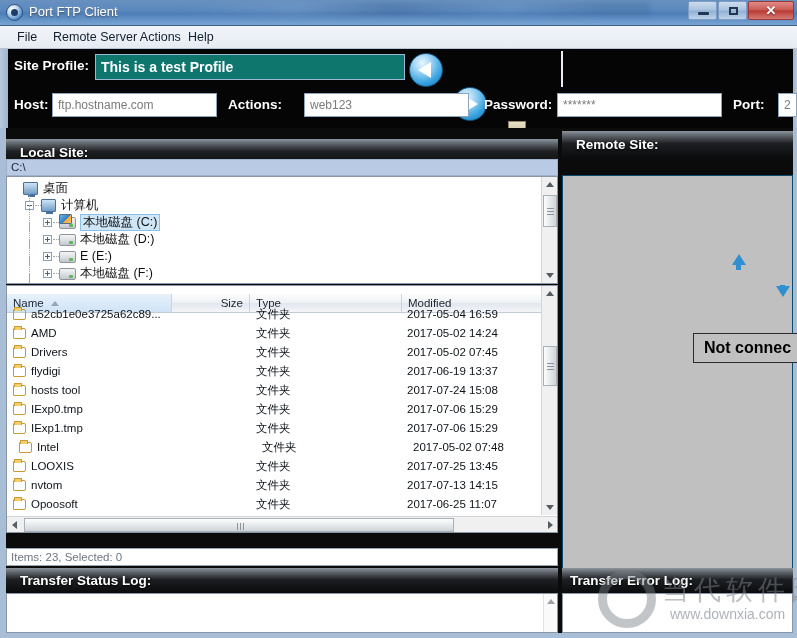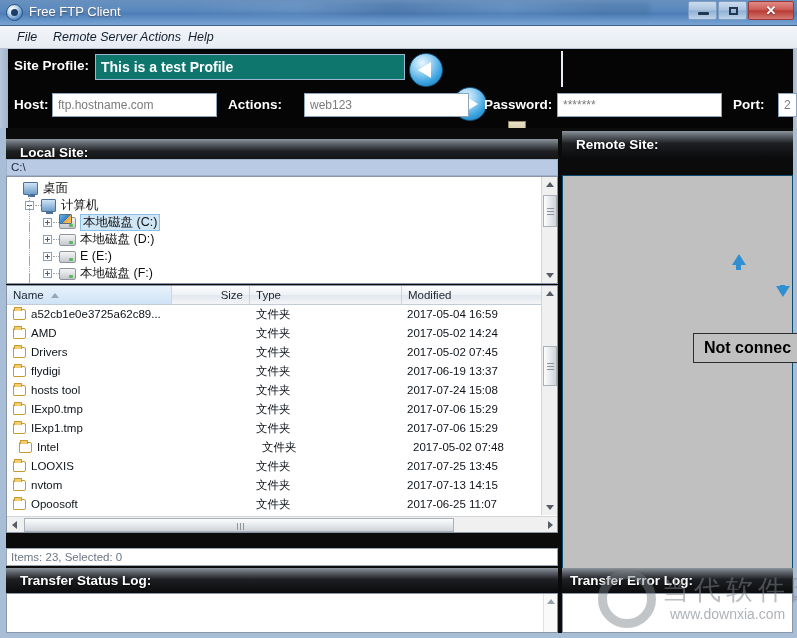--- a/index.html
+++ b/index.html
@@ -87,21 +87,20 @@
     width: 797px; height: 23px;
     background: linear-gradient(to bottom, #f2f5fa 0%, #e6ebf3 100%);
     border-bottom: 1px solid #b6c2d2;
     box-sizing: border-box;
   }
   .menu-item {
     position: absolute; top: 3px; height: 17px;
     font-size: 12.5px; color: #14202e;
     padding: 0 5px; line-height: 17px;
     white-space: nowrap;
-    font-style: italic;
   }
 
   
   .toolbar {
     position: absolute; left: 0; top: 49px;
     width: 797px; height: 79px;
     background: #050505;
   }
   .tb-edge-l {
     position: absolute; left: 0; top: 0; width: 8px; height: 79px;
@@ -308,20 +307,21 @@
     border: 1px solid #5a6b7c; border-radius: 1px;
   }
 
   
   .lv-head {
     position: absolute;
     height: 19px;
     background: linear-gradient(to bottom, #fdfdfe 0%, #eef1f5 48%, #e2e7ee 52%, #f3f5f8 100%);
     border-bottom: 1px solid #c3ccd6;
     box-sizing: border-box;
+    margin-top: 8px;
   }
   .lv-col {
     position: absolute; top: 0; height: 18px;
     font-size: 11.5px; color: #1b2530;
     line-height: 18px;
     border-right: 1px solid #ccd4dd;
     box-sizing: border-box;
     padding-left: 6px;
     white-space: nowrap;
     overflow: hidden;
@@ -447,21 +447,21 @@
 </style>
 </head>
 <body>
 
 <div id="app">
 
   <div class="titlebar">
     <div class="title-glass"></div>
     <div class="title-reflect"></div>
     <div class="app-icon"></div>
-    <div class="title-text">Free FTP Client</div>
+    <div class="title-text">Port FTP Client</div>
     <div class="winbtns">
       <div class="winbtn">
         <div class="glyph-min"></div>
       </div>
       <div class="winbtn">
         <div class="glyph-max"></div>
       </div>
       <div class="winbtn close">
         <div class="glyph-close">✕</div>
       </div>

